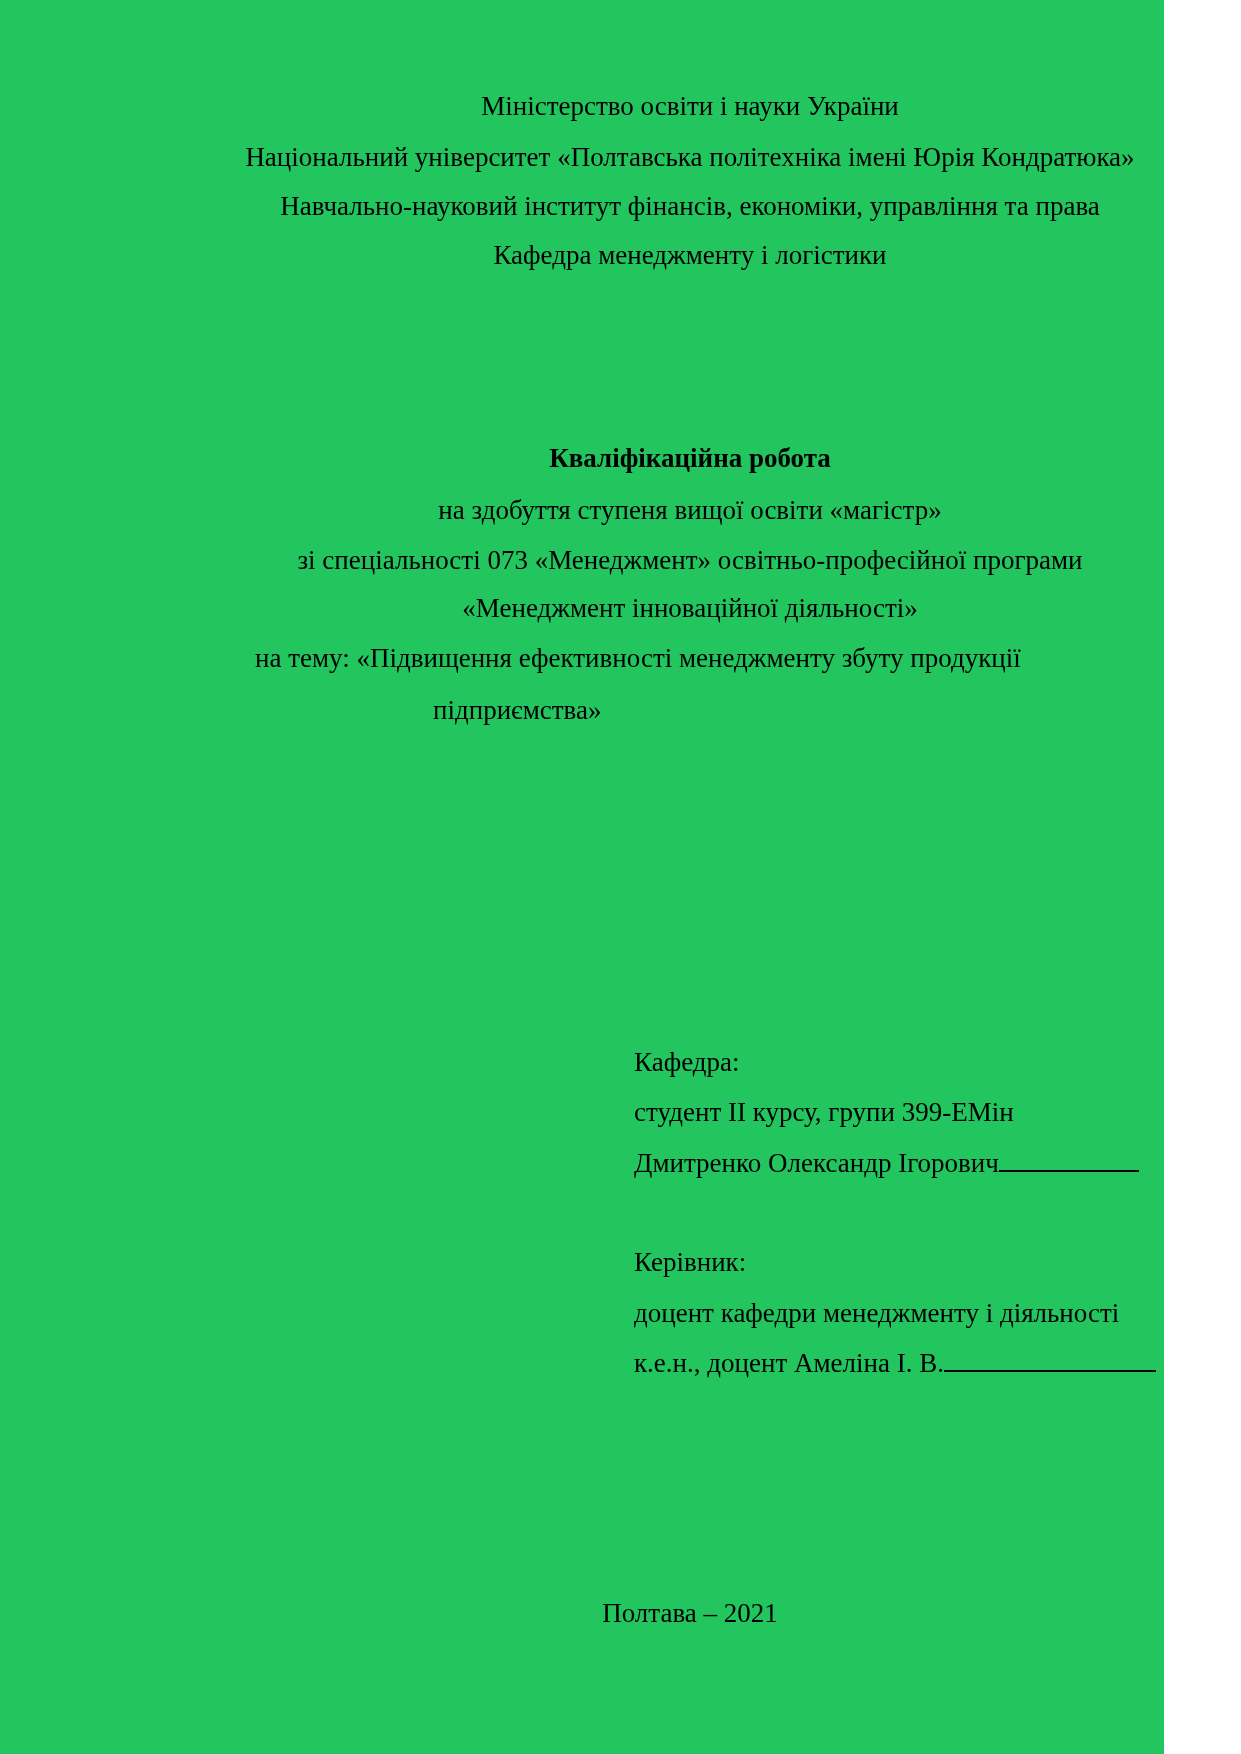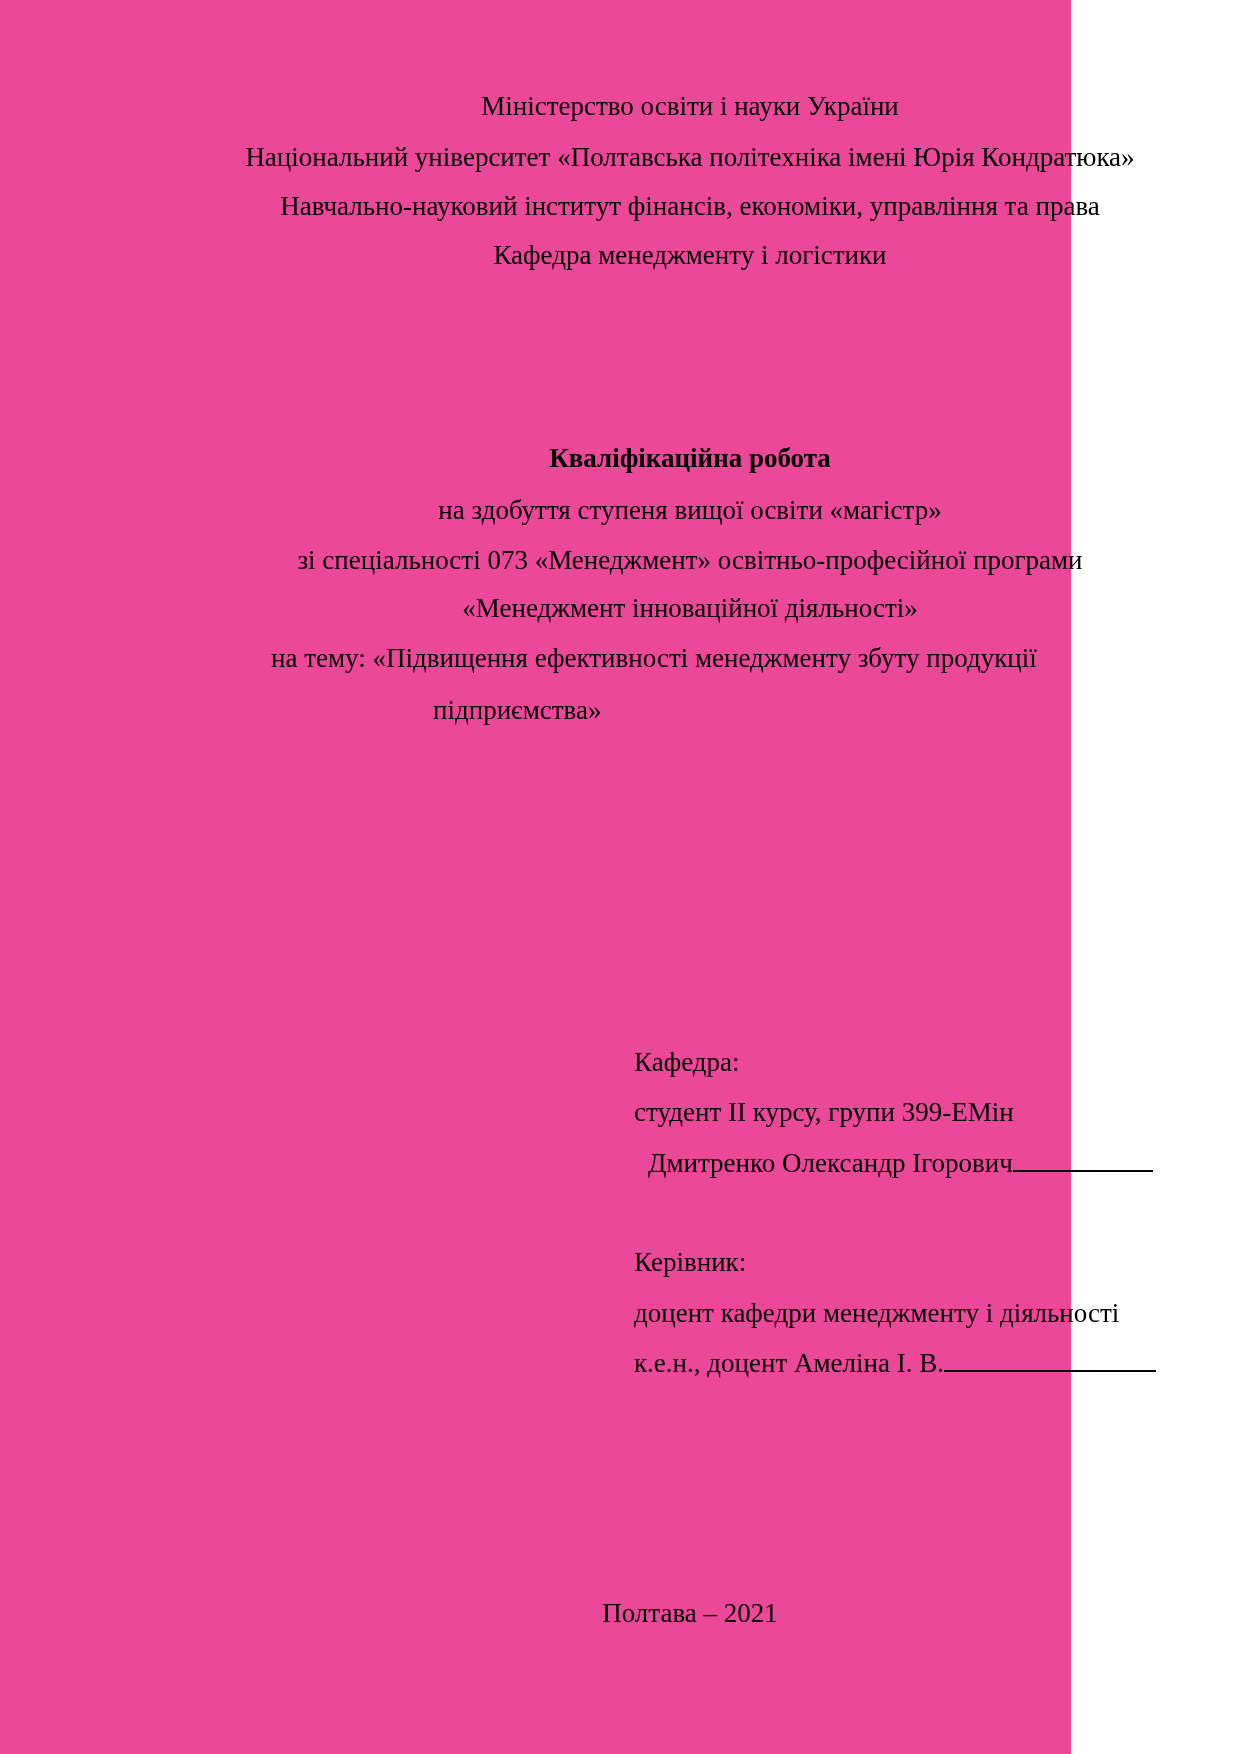--- a/index.html
+++ b/index.html
@@ -11,23 +11,23 @@
       width: 1241px;
       height: 1754px;
       position: relative;
       overflow: hidden;
       font-family: "Liberation Serif", "DejaVu Serif", serif;
       color: #000000;
     }
     .page {
       position: absolute;
       left: 0; top: 0;
-      width: 1071px;
+      width: 1164px;
       height: 1754px;
-      background: #ec4899;
+      background: #22c55e;
     }
     .line {
       position: absolute;
       font-size: 27px;
       line-height: 32px;
       white-space: nowrap;
     }
     .center {
       left: 0;
       width: 1380px;
@@ -48,26 +48,26 @@
 
   <div class="line center" style="top:90px;">Міністерство освіти і науки України</div>
   <div class="line center" style="top:141px;">Національний університет «Полтавська політехніка імені Юрія Кондратюка»</div>
   <div class="line center" style="top:190px;">Навчально-науковий інститут фінансів, економіки, управління та права</div>
   <div class="line center" style="top:239px;">Кафедра менеджменту і логістики</div>
 
   <div class="line center bold" style="top:442px;">Кваліфікаційна робота</div>
   <div class="line center" style="top:494px;">на здобуття ступеня вищої освіти «магістр»</div>
   <div class="line center" style="top:544px;">зі спеціальності 073 «Менеджмент» освітньо-професійної програми</div>
   <div class="line center" style="top:592px;">«Менеджмент інноваційної діяльності»</div>
-  <div class="line" style="top:642px; left:255px;margin-left:16px;">на тему: «Підвищення ефективності менеджменту збуту продукції</div>
+  <div class="line" style="top:642px; left:255px;">на тему: «Підвищення ефективності менеджменту збуту продукції</div>
   <div class="line" style="top:694px; left:422px;margin-left:11px;">підприємства»</div>
 
   <div class="line" style="top:1046px; left:634px;">Кафедра:</div>
   <div class="line" style="top:1096px; left:634px;">студент ІІ курсу, групи 399-ЕМін</div>
-  <div class="line" style="top:1147px; left:634px;margin-left:14px;">
+  <div class="line" style="top:1147px; left:634px;">
     <span>Дмитренко Олександр Ігорович</span><span class="sig-line" style="width:140px;"></span>
   </div>
 
   <div class="line" style="top:1246px; left:634px;">Керівник:</div>
   <div class="line" style="top:1297px; left:634px;">доцент кафедри менеджменту і діяльності</div>
   <div class="line" style="top:1347px; left:634px;">
     <span>к.е.н., доцент Амеліна І. В.</span><span class="sig-line" style="width:212px;"></span>
   </div>
 
   <div class="line center" style="top:1597px;">Полтава – 2021</div>

